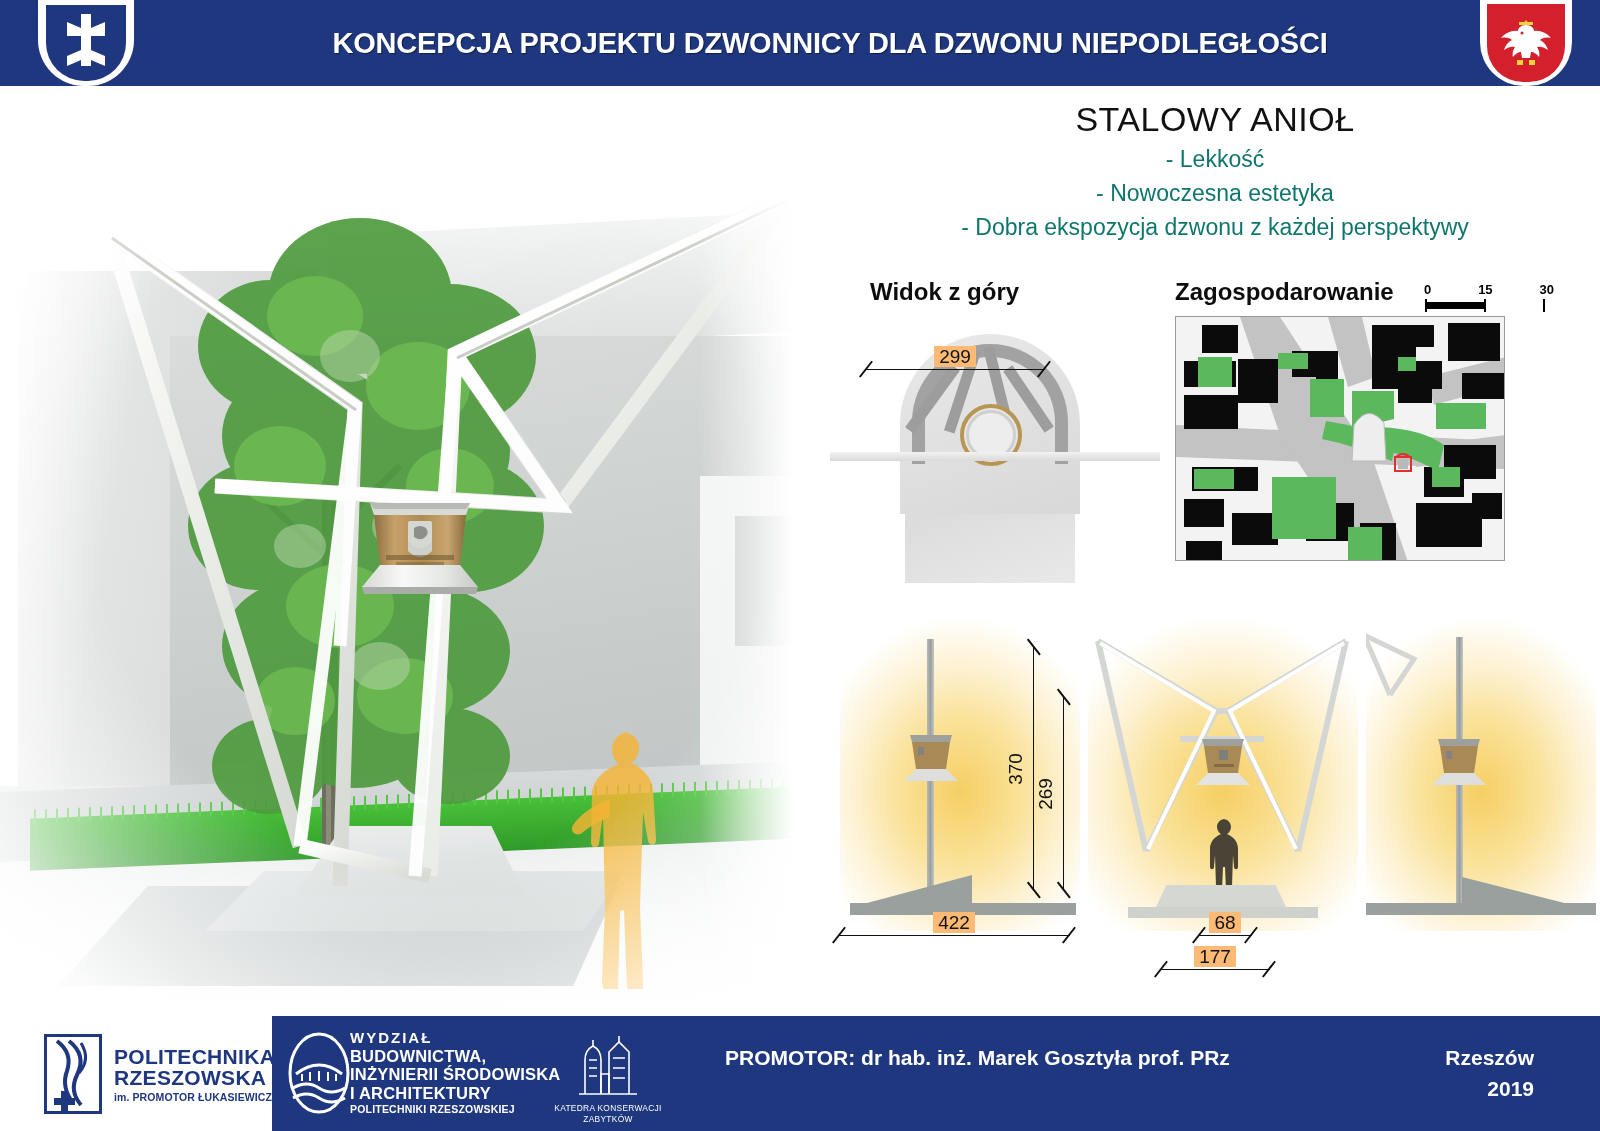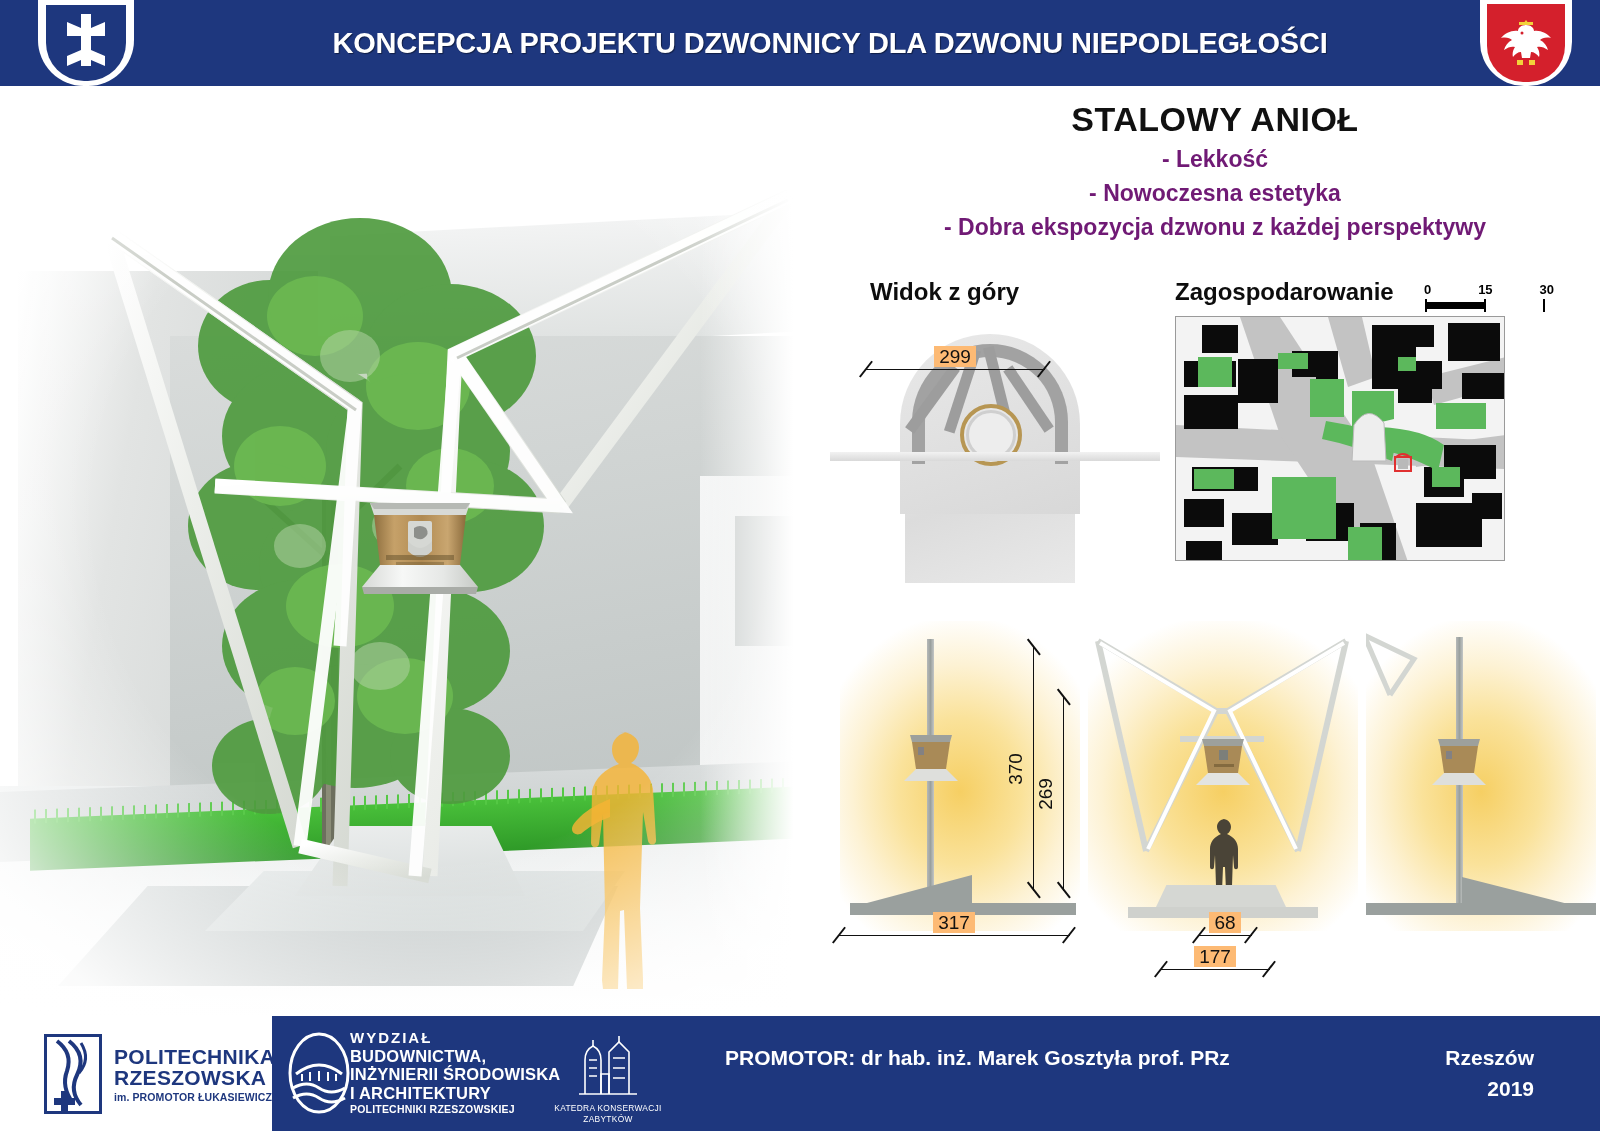--- a/index.html
+++ b/index.html
@@ -132,22 +132,22 @@
   .frame-svg { position:absolute; left:0; top:0; width:830px; height:930px; }
 
   .bell-main { position:absolute; left:340px; top:395px; width:160px; height:130px; }
 
   .person-main { position:absolute; left:560px; top:640px; width:150px; height:265px; }
 
   
   .right { position:absolute; left:830px; top:86px; width:770px; height:930px; background:#ffffff; }
 
   .title-block { position:absolute; left:0; top:14px; width:770px; text-align:center; }
-  .main-title { font-size:34px; font-weight:bold; color:#111; letter-spacing:.5px; }
-  .bullet { font-size:23px; font-weight:bold; color:#701a75; margin-top:7px; }
+  .main-title { font-size:34px; font-weight:normal; color:#111; letter-spacing:.5px; }
+  .bullet { font-size:23px; font-weight:normal; color:#0f766e; margin-top:7px; }
   .bullet.b3 { font-size:23px; }
 
   .sec-label {
     font-size:24px; font-weight:bold; color:#0d0d0d;
   }
 
   .topview-label { position:absolute; left:40px; top:192px; }
   .zagos-label  { position:absolute; left:345px; top:192px; }
 
   .scalebar { position:absolute; left:594px; top:196px; width:130px; }
@@ -601,21 +601,21 @@
       <div class="line"></div>
         <div class="tick t"></div>
         <div class="tick b"></div>
       <div class="val"><span>269</span></div>
     </div>
 
     <div class="dim-h" style="left:8px; top:838px; width:232px;">
       <div class="line"></div>
         <div class="tick l"></div>
         <div class="tick r"></div>
-      <div class="val"><span>317</span></div>
+      <div class="val"><span>422</span></div>
     </div>
 
     <div class="dim-h" style="left:368px; top:838px; width:54px;">
       <div class="line"></div>
         <div class="tick l"></div>
         <div class="tick r"></div>
       <div class="val"><span>68</span></div>
     </div>
 
     <div class="dim-h" style="left:330px; top:872px; width:110px;">

